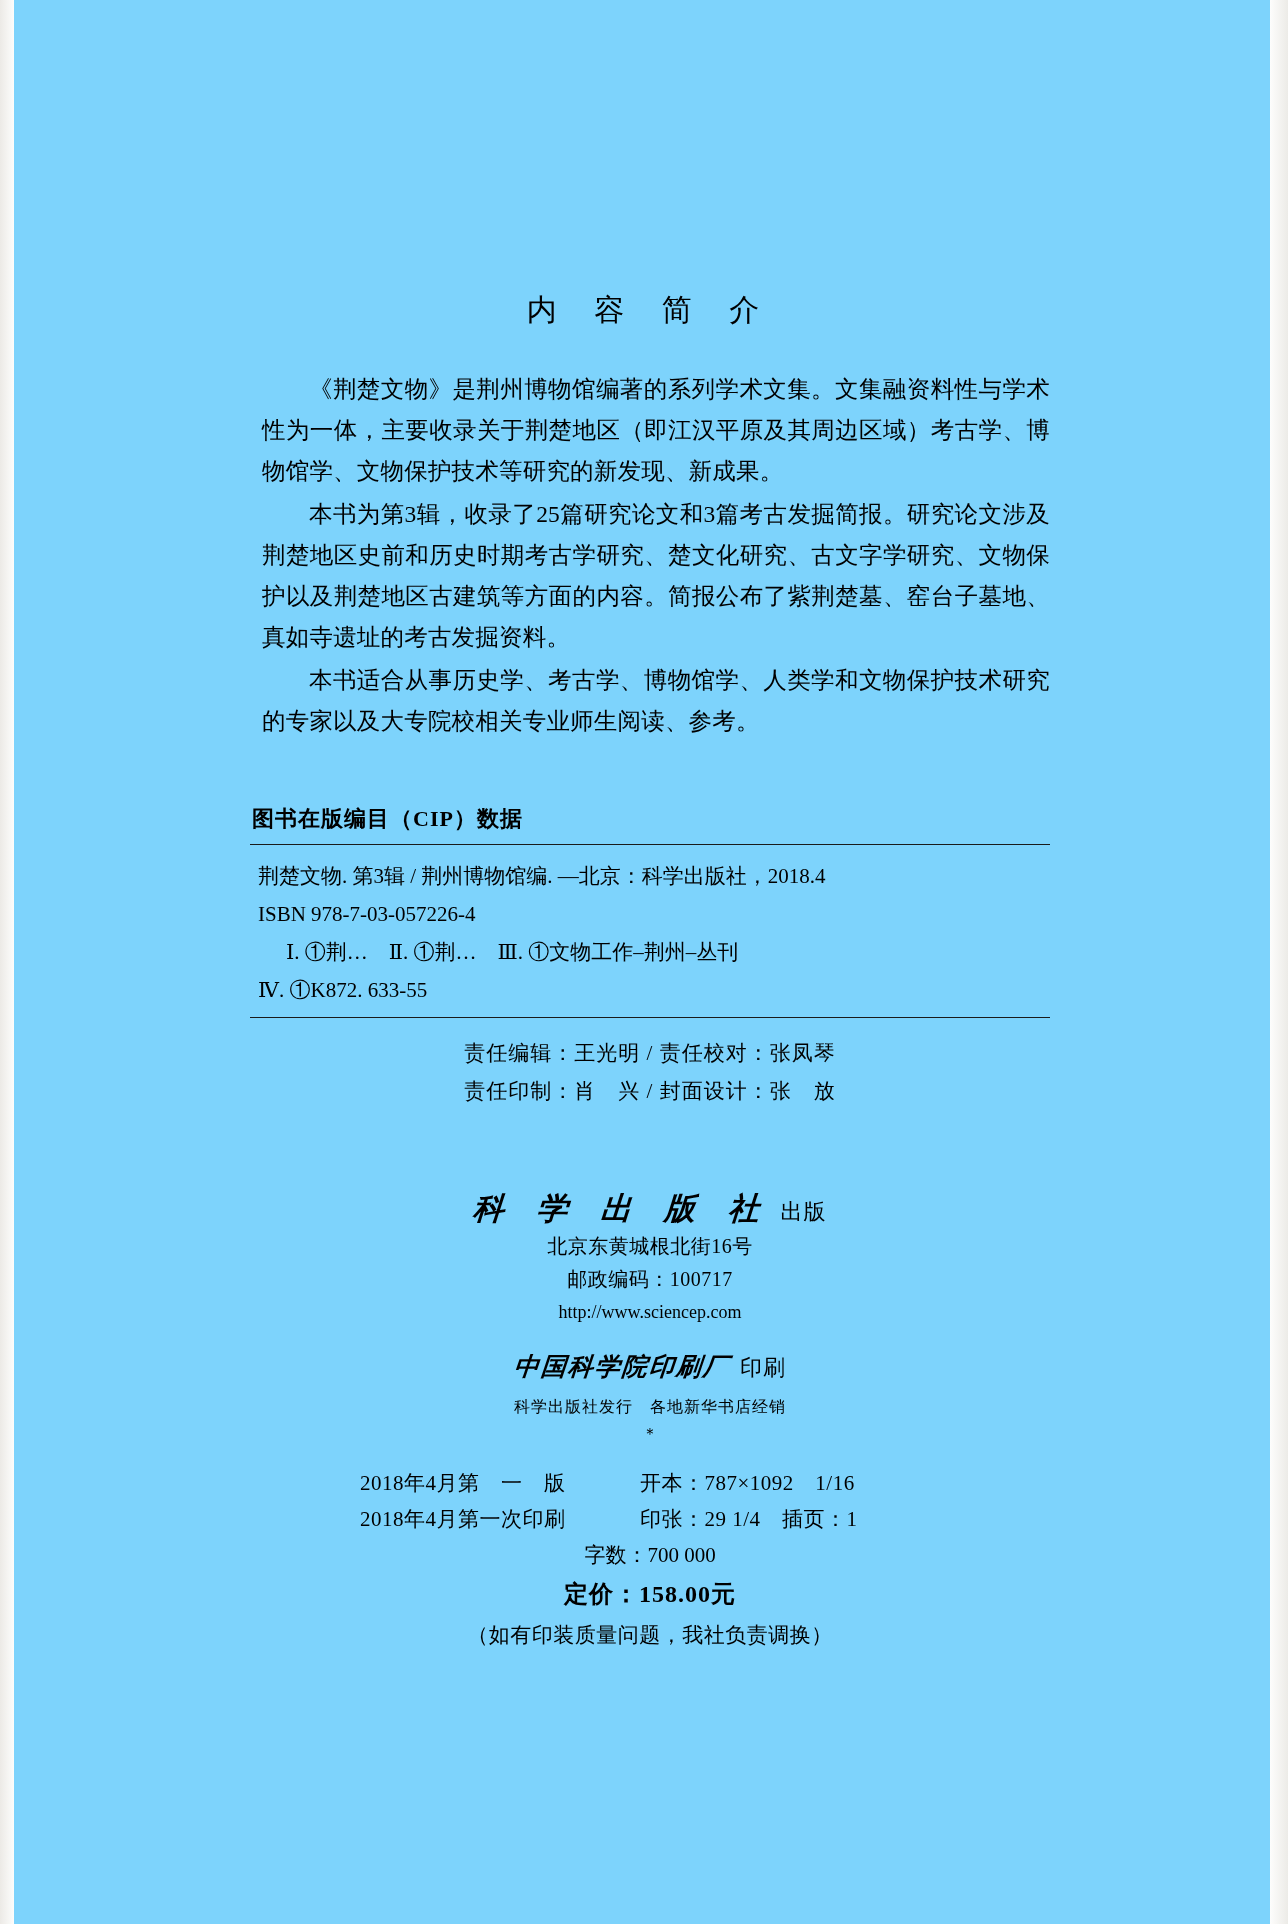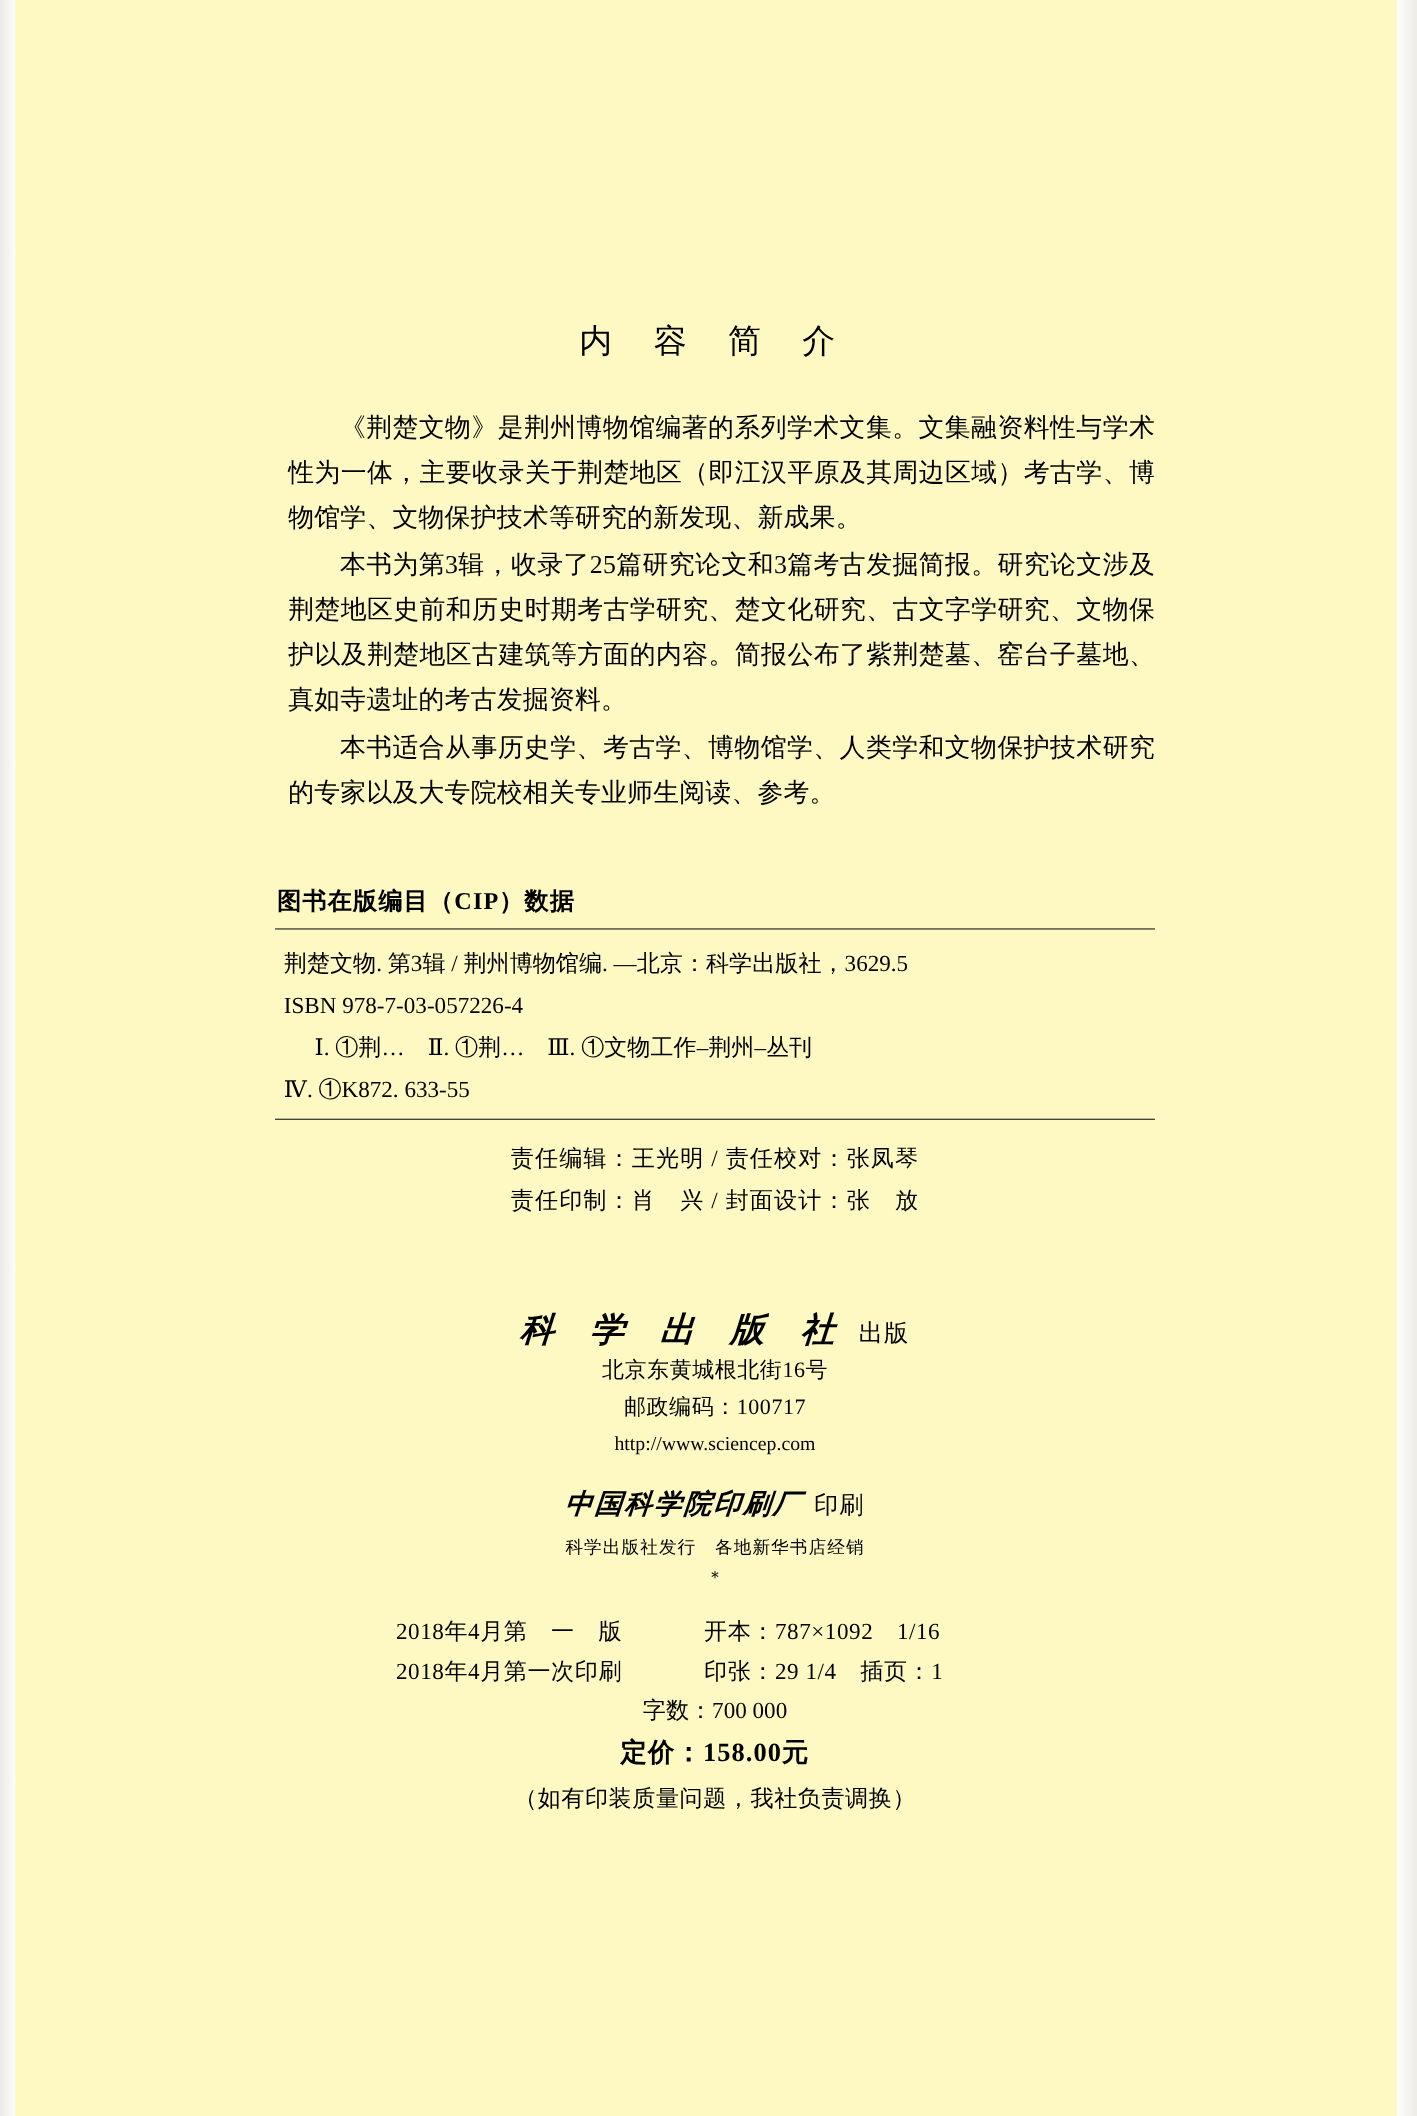--- a/index.html
+++ b/index.html
@@ -13,21 +13,21 @@
     font-family: "Liberation Serif", "DejaVu Serif", serif;
     color: #000000;
     position: relative;
     overflow: hidden;
   }
   .page {
     position: absolute;
     left: 0; top: 0;
     width: 1288px;
     height: 1924px;
-    background: #fef9c3;
+    background: #7dd3fc;
   }
   
   .page:before {
     content: "";
     position: absolute;
     left: 0; top: 0; bottom: 0;
     width: 14px;
     background: linear-gradient(to right, #eceae6, #fdfdfc);
     pointer-events: none;
   }
@@ -213,21 +213,21 @@
     <h1 class="section-title">内 容 简 介</h1>
 
     <p class="para">《荆楚文物》是荆州博物馆编著的系列学术文集。文集融资料性与学术性为一体，主要收录关于荆楚地区（即江汉平原及其周边区域）考古学、博物馆学、文物保护技术等研究的新发现、新成果。</p>
     <p class="para">本书为第3辑，收录了25篇研究论文和3篇考古发掘简报。研究论文涉及荆楚地区史前和历史时期考古学研究、楚文化研究、古文字学研究、文物保护以及荆楚地区古建筑等方面的内容。简报公布了紫荆楚墓、窑台子墓地、真如寺遗址的考古发掘资料。</p>
     <p class="para">本书适合从事历史学、考古学、博物馆学、人类学和文物保护技术研究的专家以及大专院校相关专业师生阅读、参考。</p>
 
     <div class="cip-block">
       <div class="cip-heading">图书在版编目（CIP）数据</div>
       <hr class="rule">
       <div class="cip-lines">
-        <div class="cip-line">荆楚文物. 第3辑 / 荆州博物馆编. —北京：科学出版社，3629.5</div>
+        <div class="cip-line">荆楚文物. 第3辑 / 荆州博物馆编. —北京：科学出版社，2018.4</div>
         <div class="cip-line">ISBN 978-7-03-057226-4</div>
         <div class="cip-line indent">Ⅰ. ①荆…　Ⅱ. ①荆…　Ⅲ. ①文物工作–荆州–丛刊</div>
         <div class="cip-line">Ⅳ. ①K872. 633-55</div>
       </div>
       <hr class="rule thin">
     </div>
 
     <div class="staff">
       <div class="staff-line">责任编辑：王光明 / 责任校对：张凤琴</div>
       <div class="staff-line">责任印制：肖　兴 / 封面设计：张　放</div>

